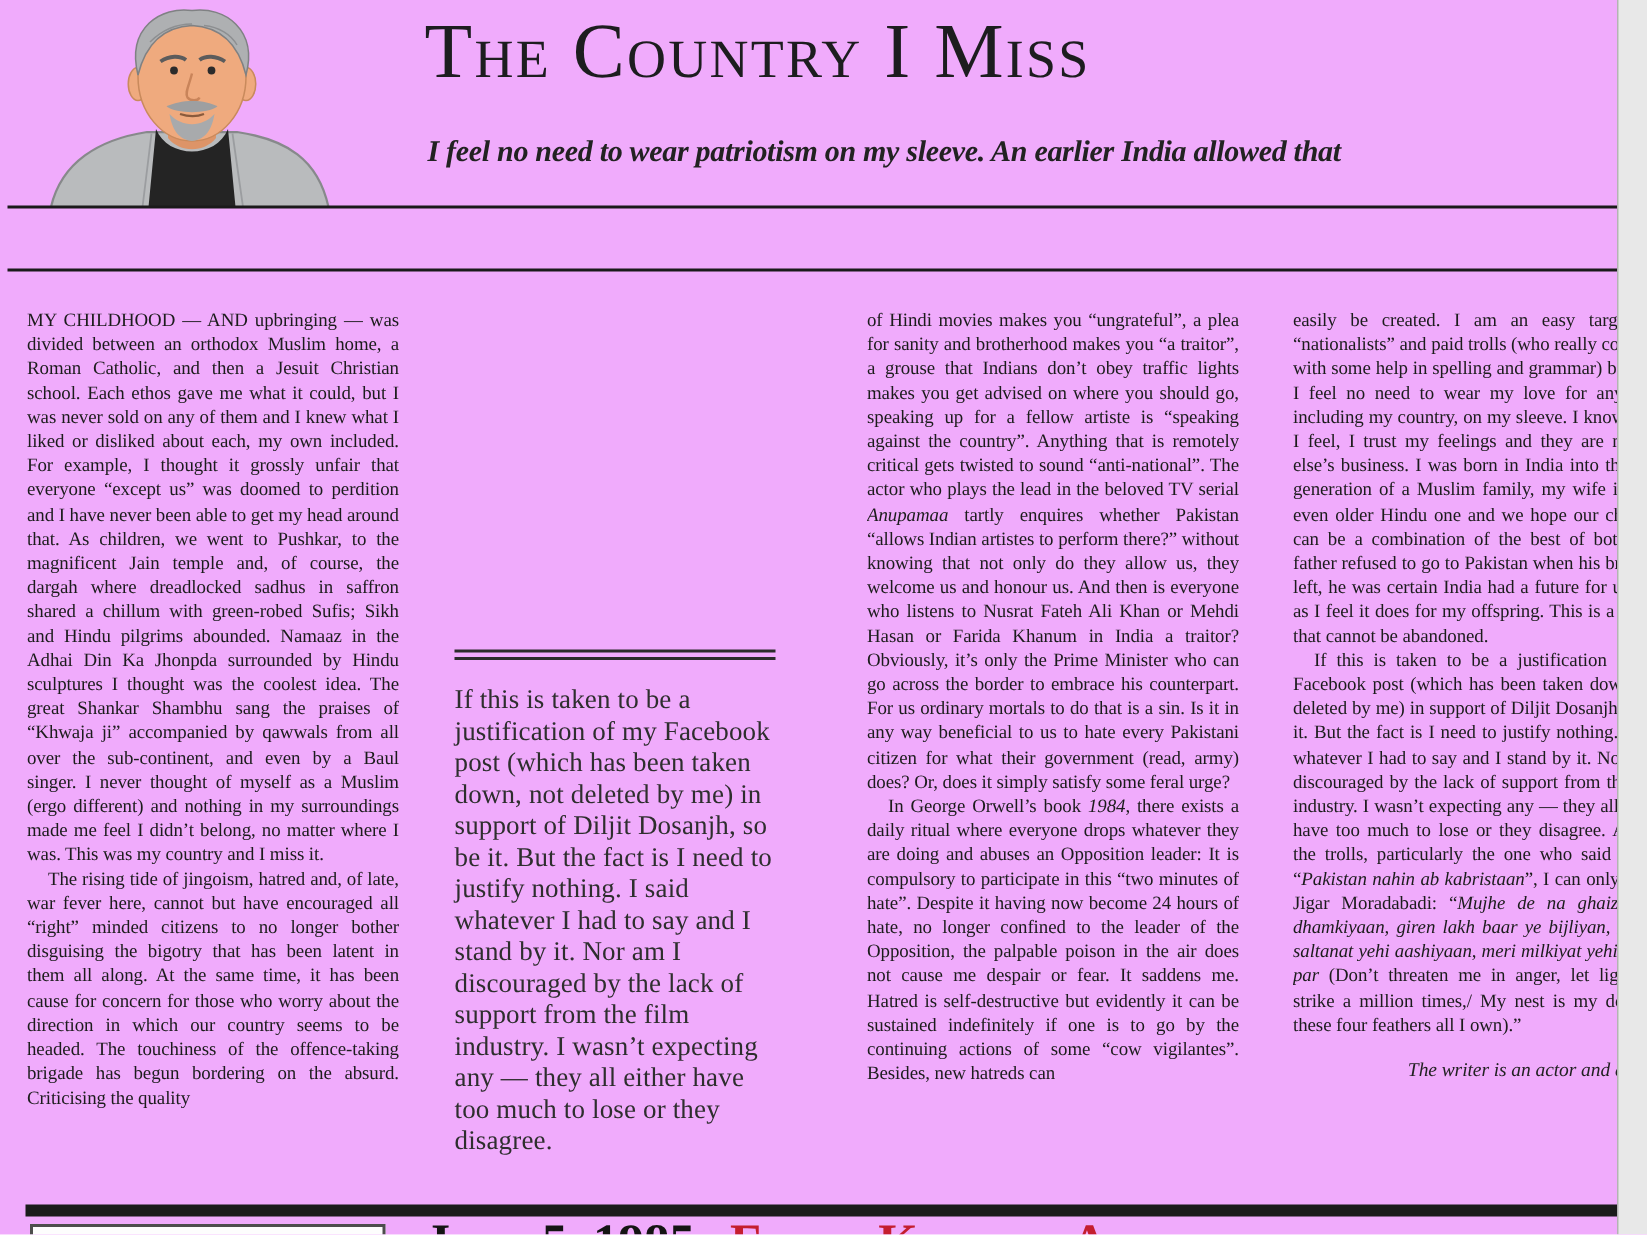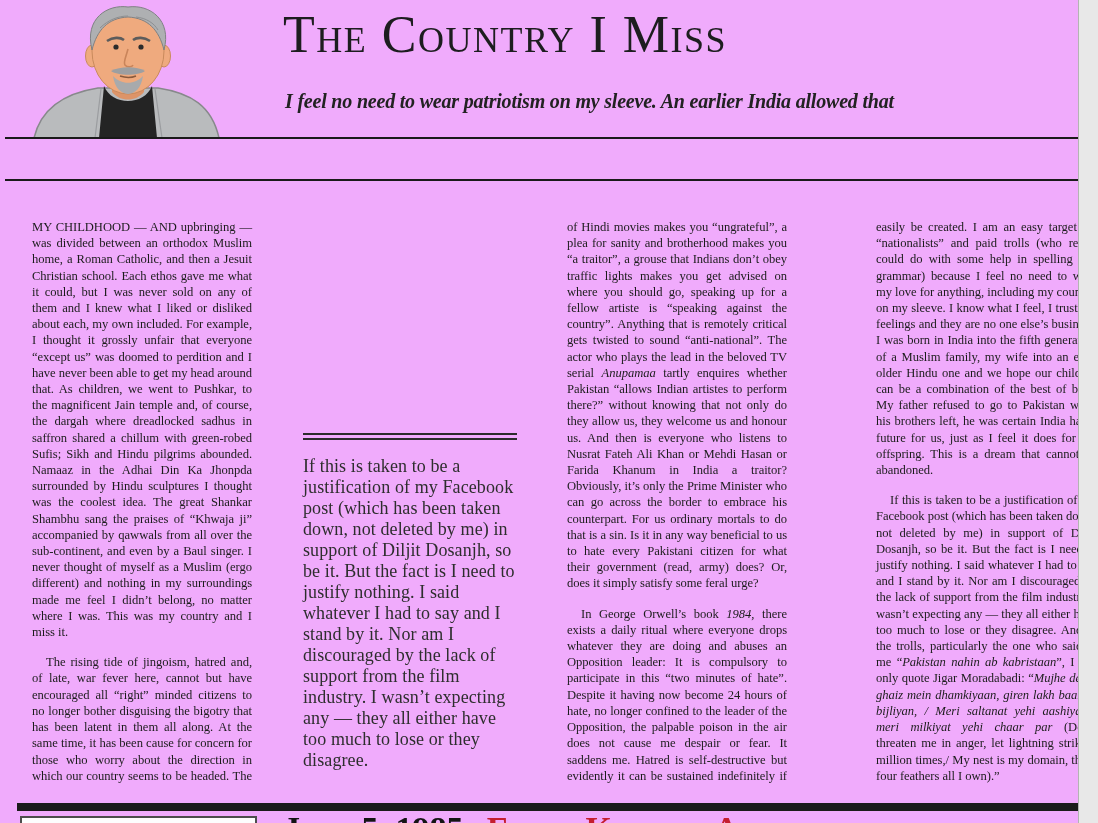--- a/index.html
+++ b/index.html
@@ -22,24 +22,24 @@
   .rule{position:absolute;left:5px;width:1073px;background:#1a1a1a;}
   #rule-under-portrait{top:137px;height:2px;}
   #rule-under-byline{top:179px;height:2px;}
   #byline{
     position:absolute;left:18px;top:144px;
     font-variant:small-caps;font-size:21px;letter-spacing:0.8px;color:#111;
   }
   
   .col{position:absolute;top:205px;height:582px;font-size:12.6px;line-height:16.2px;
        text-align:justify;letter-spacing:-0.05px;color:#1c1c1c;overflow:hidden;}
-  .col p{margin:14px;}
+  .col p{margin:0;}
   .col p.indent{text-indent:14px;}
   #col1{left:18px;width:248px;}
-  #col3{left:553px;width:248px;}
+  #col3{left:578px;width:248px;}
   #col4{left:862px;width:249px;}
   #pullquote-wrap{position:absolute;left:303px;top:433px;width:214px;}
   .dbl-rule{height:2px;background:#2b2b2b;margin:0 0 3px 0;}
   #pullquote{
     margin-top:16px;font-size:18px;line-height:21px;color:#2e2e2e;
     text-align:left;letter-spacing:0.1px;
   }
   #tagline{
     margin-top:14px;text-align:right;font-style:italic;font-size:13px;color:#222;
   }

